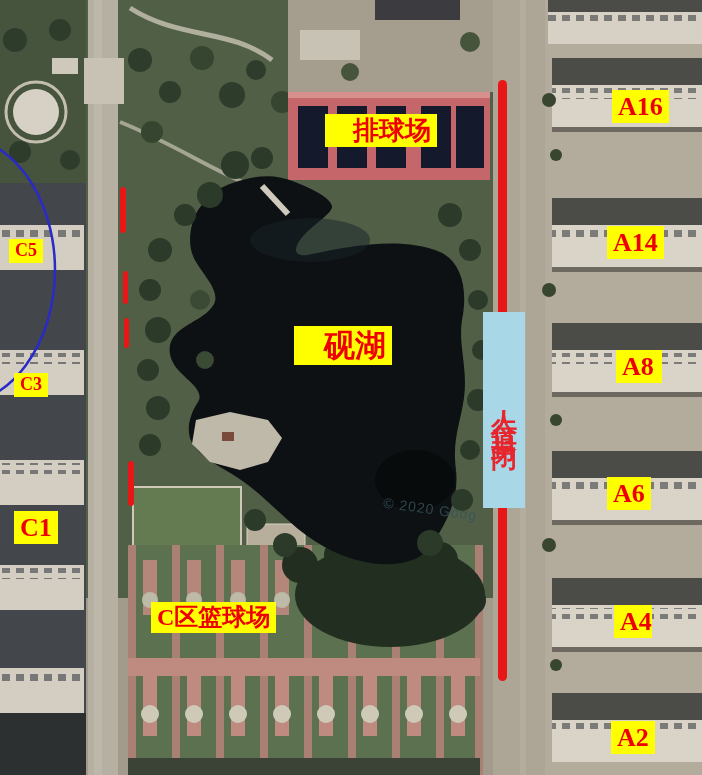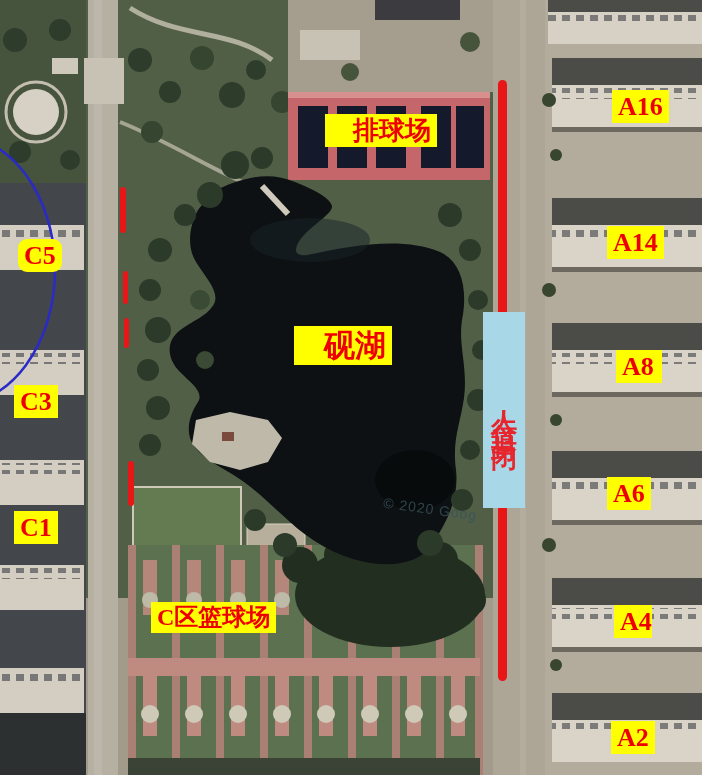--- a/index.html
+++ b/index.html
@@ -12,22 +12,22 @@
   svg.overlay{position:absolute;left:0;top:0;pointer-events:none;}
 
   
   .lbl{
     position:absolute;background:#ffff00;color:#ee0000;
     padding:1px 6px;line-height:1.2;white-space:nowrap;font-weight:600;
   }
   .lbl-volleyball{left:325px;top:114px;font-size:26px;padding-left:28px;}
   .lbl-lake{left:294px;top:326px;font-size:31px;font-weight:700;padding-left:30px;}
   .lbl-basketball{left:151px;top:602px;font-size:24px;}
-  .lbl-c5{left:18px;top:239px;font-size:26px;border-radius:9px;}
-  .lbl-c3{left:14px;top:385px;font-size:26px;}
+  .lbl-c5{left:9px;top:239px;font-size:18px;}
+  .lbl-c3{left:14px;top:373px;font-size:18px;}
   .lbl-c1{left:14px;top:511px;font-size:26px;}
   .lbl-a16{left:612px;top:90px;font-size:26px;}
   .lbl-a14{left:607px;top:226px;font-size:26px;}
   .lbl-a8{left:616px;top:350px;font-size:26px;padding-right:8px;}
   .lbl-a6{left:607px;top:477px;font-size:26px;}
   .lbl-a4{left:614px;top:605px;font-size:26px;padding-right:0;}
   .lbl-a2{left:611px;top:721px;font-size:26px;}
 
   .redline{
     position:absolute;left:498px;top:80px;width:9px;height:601px;

